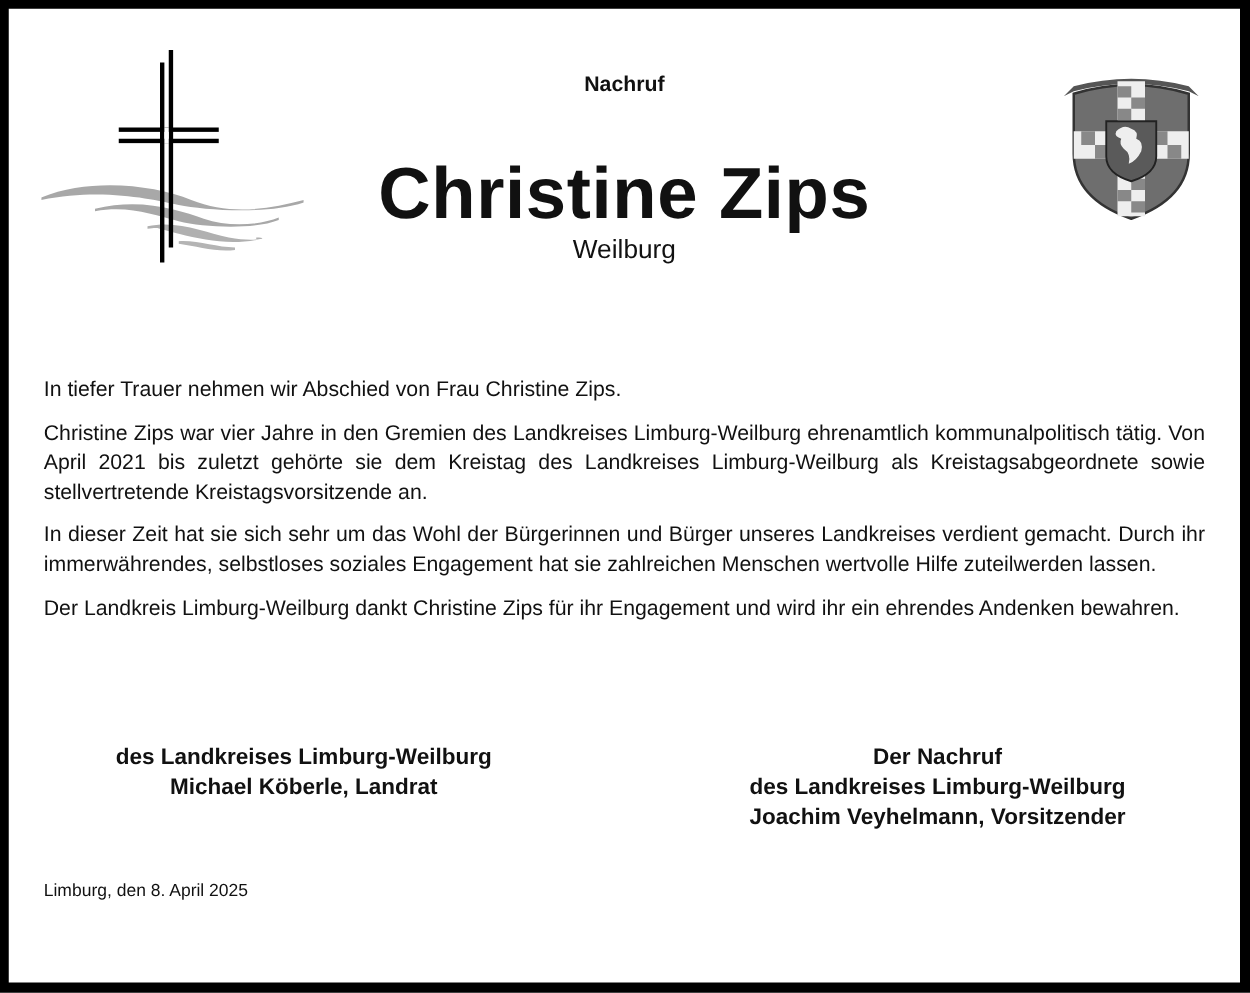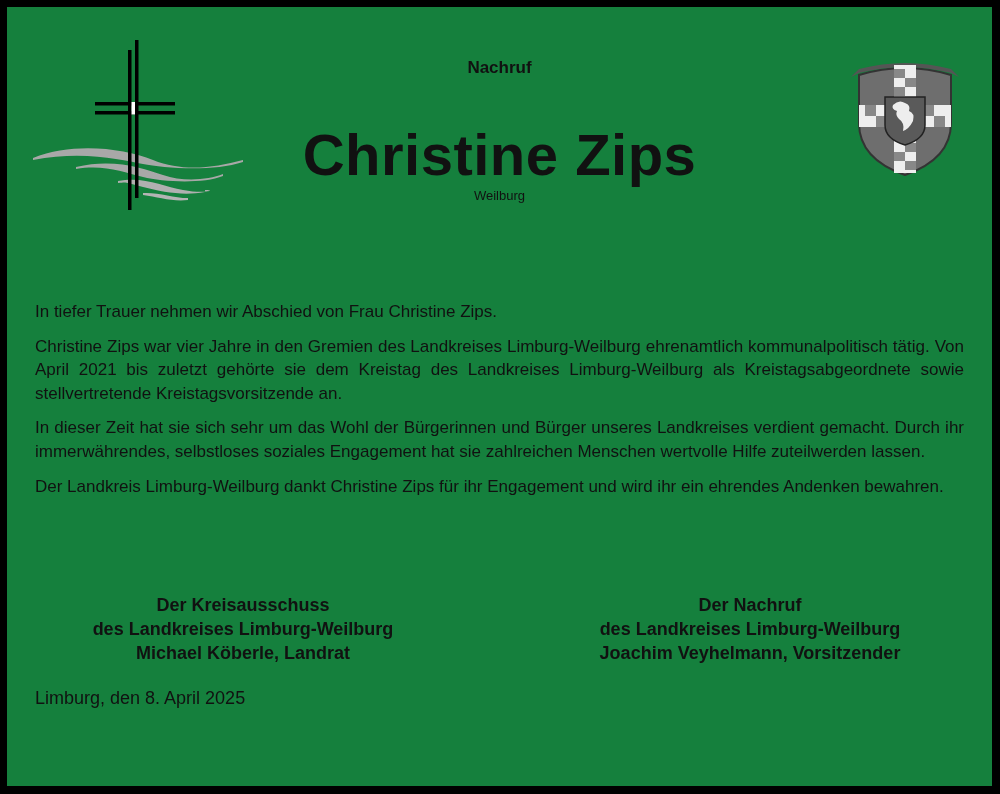--- a/index.html
+++ b/index.html
@@ -1,37 +1,37 @@
 <!DOCTYPE html>
 <html><head>
 <meta charset="utf-8">
 <style>
   html, body { margin: 0; padding: 0; background: #000; }
   body { width: 1000px; height: 794px; overflow: hidden; }
   .frame {
     position: absolute; left: 7px; top: 7px; width: 985px; height: 779px;
-    background: #15803d; color: #111;
+    background: #ffffff; color: #111;
     font-family: "Liberation Sans", sans-serif;
   }
   .cross { position: absolute; left: 26px; top: 33px; width: 210px; height: 185px; }
   .crest { position: absolute; left: 842px; top: 46px; width: 112px; height: 124px; }
   .center { position: absolute; left: 0; width: 985px; text-align: center; }
   .kicker { top: 51px; font-size: 17px; font-weight: bold; }
   .name { top: 114px; font-size: 58px; font-weight: bold; letter-spacing: 0.5px; }
-  .place { top: 181px; font-size: 13px; }
+  .place { top: 181px; font-size: 21px; }
   .dates { top: 222px; font-size: 19px; }
   .body-text {
     position: absolute; left: 28px; width: 929px; top: 293px;
     font-size: 17px; line-height: 23.6px; text-align: justify;
   }
   .body-text p { margin: 0 0 11px 0; }
   .sig { position: absolute; top: 586px; font-size: 18px; font-weight: bold; text-align: center; line-height: 24px; }
   .sig-left { left: 50px; width: 372px; }
   .sig-right { left: 560px; width: 366px; }
-  .place-date { position: absolute; left: 28px; top: 681px; font-size: 18px; }
+  .place-date { position: absolute; left: 28px; top: 697px; font-size: 14px; }
 </style>
 </head>
 <body>
 
 <div class="frame">
 
   <svg class="cross" viewBox="0 0 210 185">
     <path d="M0 118 C40 102, 90 108, 120 120 S180 128, 210 120 L210 122 C180 132, 130 128, 110 124 S50 110, 0 120 Z" fill="#a8a8a8"></path>
     <path d="M43 127 C80 118, 110 128, 130 135 S175 140, 190 134 L190 136 C170 144, 130 142, 110 137 S70 124, 43 129 Z" fill="#a8a8a8"></path>
     <path d="M85 141 C110 136, 130 146, 150 150 S185 150, 172 150 L172 152 C150 156, 130 152, 110 147 S95 142, 85 143 Z" fill="#b0b0b0"></path>
@@ -69,21 +69,20 @@
   <div class="center place">Weilburg</div>
 
   <div class="body-text">
     <p>In tiefer Trauer nehmen wir Abschied von Frau Christine Zips.</p>
     <p>Christine Zips war vier Jahre in den Gremien des Landkreises Limburg-Weilburg ehrenamtlich kommunalpolitisch tätig. Von April 2021 bis zuletzt gehörte sie dem Kreistag des Landkreises Limburg-Weilburg als Kreistagsabgeordnete sowie stellvertretende Kreistagsvorsitzende an.</p>
     <p>In dieser Zeit hat sie sich sehr um das Wohl der Bürgerinnen und Bürger unseres Landkreises verdient gemacht. Durch ihr immerwährendes, selbstloses soziales Engagement hat sie zahlreichen Menschen wertvolle Hilfe zuteilwerden lassen.</p>
     <p>Der Landkreis Limburg-Weilburg dankt Christine Zips für ihr Engagement und wird ihr ein ehrendes Andenken bewahren.</p>
   </div>
 
   <div class="sig sig-left">
-    <div>Der Kreisausschuss</div>
     <div>des Landkreises Limburg-Weilburg</div>
     <div>Michael Köberle, Landrat</div>
   </div>
 
   <div class="sig sig-right">
     <div>Der Nachruf</div>
     <div>des Landkreises Limburg-Weilburg</div>
     <div>Joachim Veyhelmann, Vorsitzender</div>
   </div>
 

